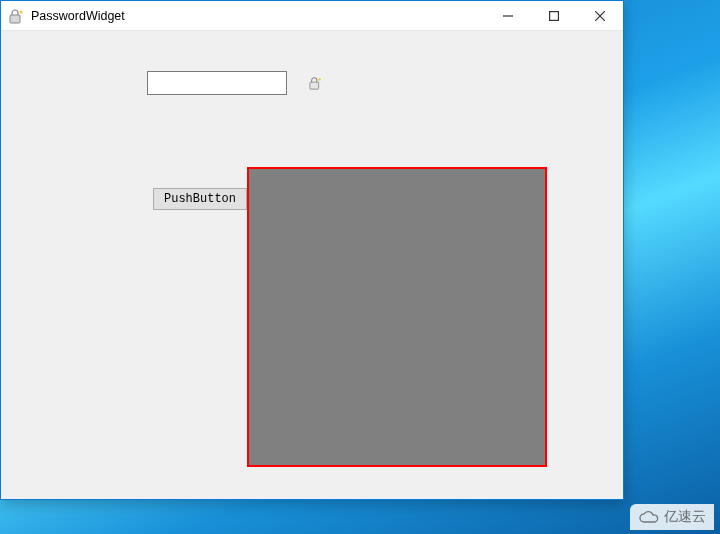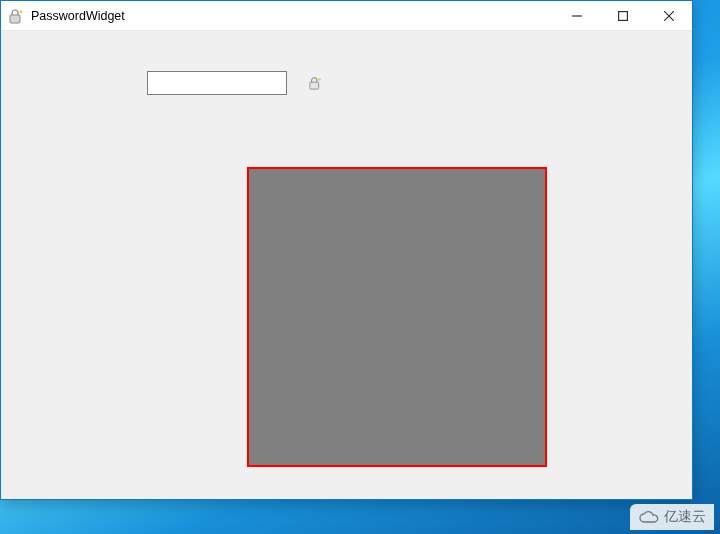--- a/index.html
+++ b/index.html
@@ -20,21 +20,21 @@
     .desktop-bg::before {
       content: "";
       position: absolute;
       top: 0; left: 0; right: 0; bottom: 0;
       background: linear-gradient(160deg, #0d74c1 0%, #1ea0e8 40%, #55daff 55%, #1890d8 75%, #0b5fa3 100%);
     }
     .window {
       position: absolute;
       left: 0;
       top: 0;
-      width: 693px;
+      width: 624px;
       height: 500px;
       background: #fca5a5;
       border: 1px solid #087ad3;
       box-shadow: 0 4px 14px rgba(0,0,0,0.25);
     }
     .titlebar {
       display: flex;
       align-items: center;
       height: 30px;
       background: #ffffff;
@@ -185,20 +185,21 @@
       <input type="text" placeholder="" style="">
       <span class="line-edit-clear">
         <svg width="14" height="14" viewBox="0 0 16 16">
           <rect x="1" y="7" width="10" height="8" rx="1" fill="#e6e6e6" stroke="#888" stroke-width="1"></rect>
           <path d="M3 7 V5 a3 3 0 0 1 6 0 V7" fill="none" stroke="#888" stroke-width="1.2"></path>
           <circle cx="12" cy="4" r="1.5" fill="#f5c542"></circle>
         </svg>
       </span>
     </div>
 
+    <button class="push-button">PushButton</button>
 
     <div class="gray-panel"></div>
   </div>
 </div>
 
 <div class="watermark">
   <svg width="22" height="14" viewBox="0 0 22 14">
     <path d="M6 12 a4 4 0 0 1 0-8 a5 5 0 0 1 9 1 a3.5 3.5 0 0 1 2 7 Z" fill="none" stroke="#777" stroke-width="1.4"></path>
   </svg>
   <span class="watermark-text">亿速云</span>

